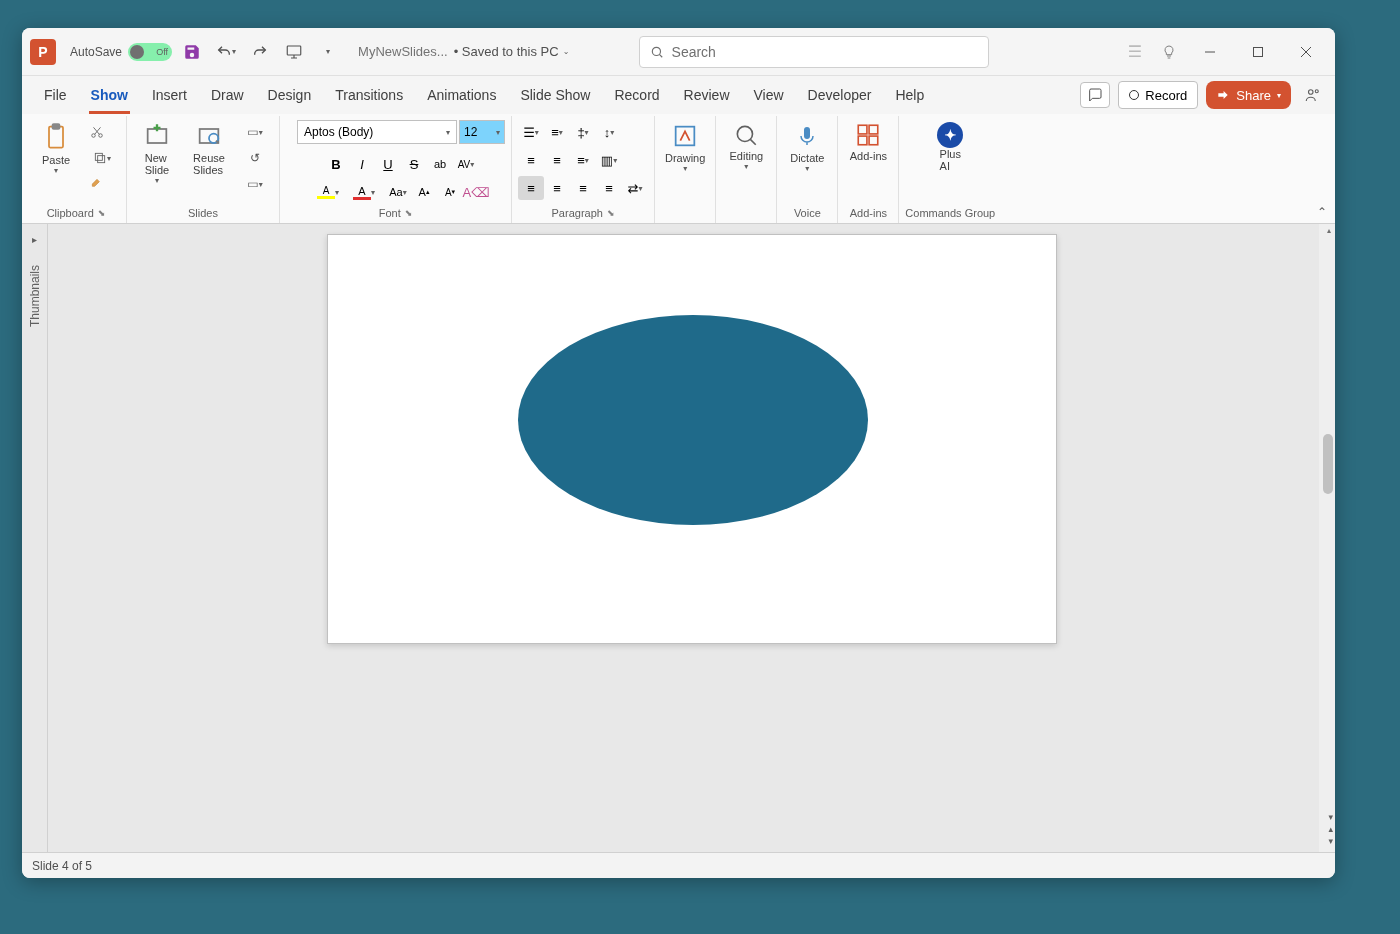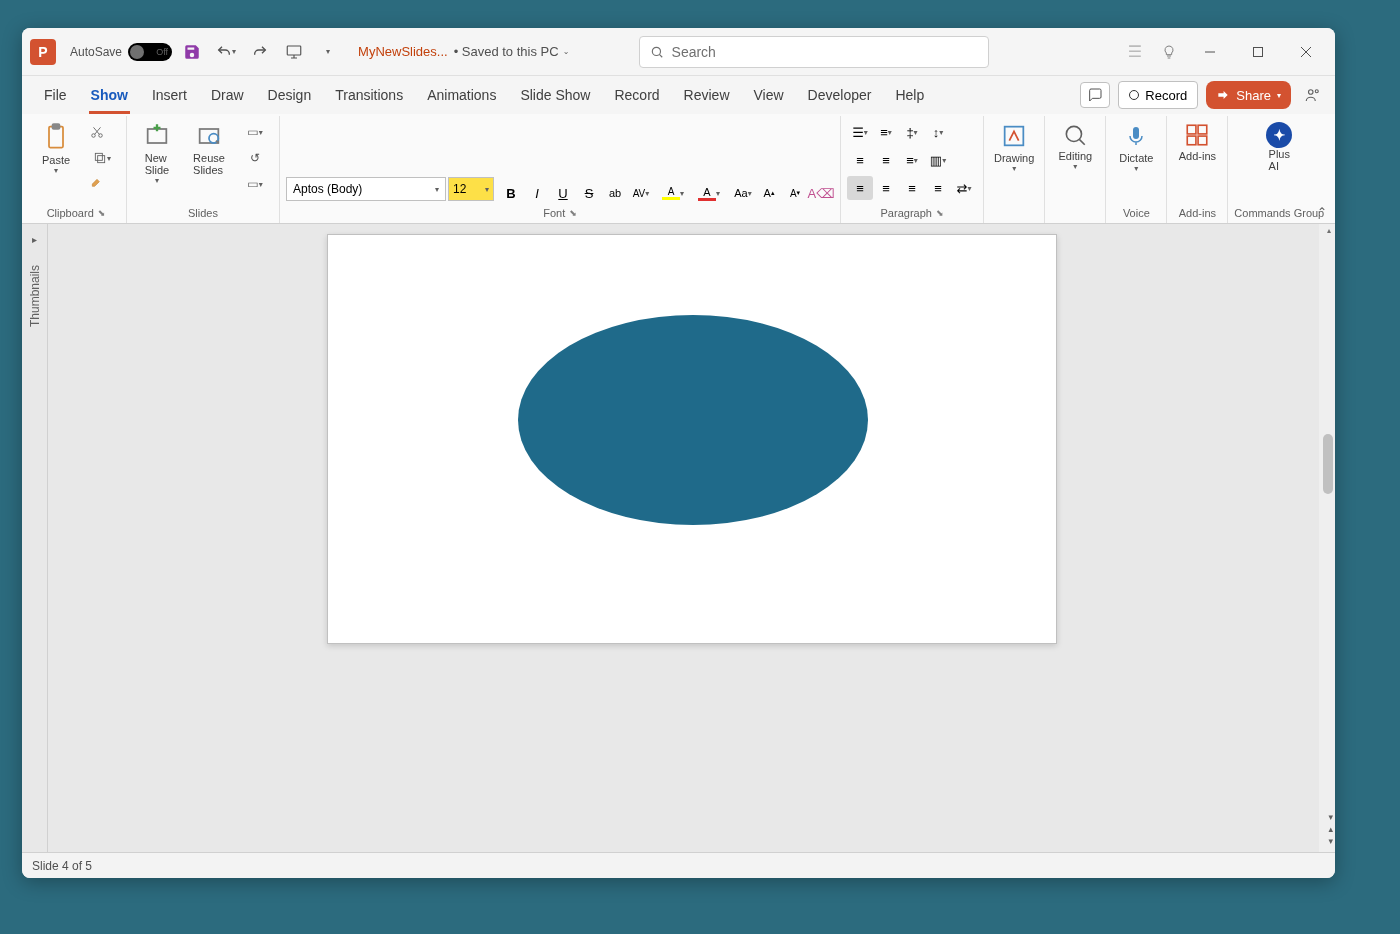--- a/index.html
+++ b/index.html
@@ -16,34 +16,34 @@
     padding: 0 8px; gap: 6px; border-bottom: 1px solid #e0e0e0;
     border-radius: 8px 8px 0 0;
   }
   .app-icon {
     width: 26px; height: 26px; background: #d35230; border-radius: 4px;
     display: flex; align-items: center; justify-content: center;
     color: white; font-weight: bold; font-size: 14px;
   }
   .autosave { display: flex; align-items: center; gap: 6px; font-size: 12px; color: #505050; margin-left: 8px; }
   .toggle {
-    width: 44px; height: 18px; background: #000000; border-radius: 9px; position: relative;
+    width: 44px; height: 18px; background: #86efac; border-radius: 9px; position: relative;
     font-size: 9px; display: flex; align-items: center; justify-content: flex-end; padding-right: 4px;
     color: #606060;
   }
   .toggle::before {
     content: ""; position: absolute; left: 2px; top: 2px; width: 14px; height: 14px;
     background: #707070; border-radius: 50%;
   }
   .qat-icon {
     width: 28px; height: 28px; display: flex; align-items: center; justify-content: center;
     color: #505050; cursor: pointer; border-radius: 4px;
   }
   .save-icon svg { fill: #8f3aa8; }
-  .filename { font-size: 13px; color: #c2410c; margin-left: 10px; }
+  .filename { font-size: 13px; color: #737373; margin-left: 10px; }
   .saved-status { font-size: 13px; color: #505050; display: flex; align-items: center; gap: 4px; }
   .search-box {
     flex: 0 0 350px; height: 32px; background: #fff; border: 1px solid #d0d0d0;
     border-radius: 4px; margin: 8px auto; display: flex; align-items: center; padding: 0 10px;
     gap: 8px; color: #707070; font-size: 14px;
   }
   .titlebar-right { display: flex; align-items: center; gap: 6px; margin-left: auto; }
   .win-btn {
     width: 42px; height: 32px; display: flex; align-items: center; justify-content: center;
     color: #505050; cursor: pointer;
@@ -102,21 +102,21 @@
     cursor: pointer; border-radius: 3px; font-size: 12px; color: #505050;
   }
   .small-btn.wide { width: 36px; }
 
   .font-row { display: flex; gap: 2px; margin-bottom: 4px; align-items: center; }
   .font-name {
     width: 160px; height: 24px; border: 1px solid #c0c0c0; background: white;
     font-size: 12px; padding: 0 6px; display: flex; align-items: center; justify-content: space-between;
   }
   .font-size {
-    width: 46px; height: 24px; border: 1px solid #c0c0c0; background: #fde047;
+    width: 46px; height: 24px; border: 1px solid #c0c0c0; background: #7dd3fc;
     font-size: 12px; padding: 8px 4px; display: flex; align-items: center; justify-content: space-between;
   }
   .chev { font-size: 8px; color: #606060; }
   .fmt-row { display: flex; gap: 0; }
   .fmt-btn {
     width: 26px; height: 24px; display: flex; align-items: center; justify-content: center;
     cursor: pointer; border-radius: 3px; font-size: 13px;
   }
   .color-bar { width: 18px; height: 3px; }
 
@@ -370,21 +370,21 @@
           <div class="small-btn wide">↺</div>
           <div class="small-btn wide">▭<span class="chev">▾</span></div>
         </div>
       </div>
       <div class="group-label">
           <span>Slides</span>
         </div>
     </div>
 
     <div class="ribbon-group">
-      <div class="group-content" style="flex-direction:row; align-items:flex-end;">
+      <div class="group-content" style="flex-direction:column; align-items:center;margin-left:11px;">
         <div class="font-row">
           <div class="font-name">
               <span>Aptos (Body)</span>
               <span class="chev">▾</span>
             </div>
           <div class="font-size">
               <span>12</span>
               <span class="chev">▾</span>
             </div>
         </div>

